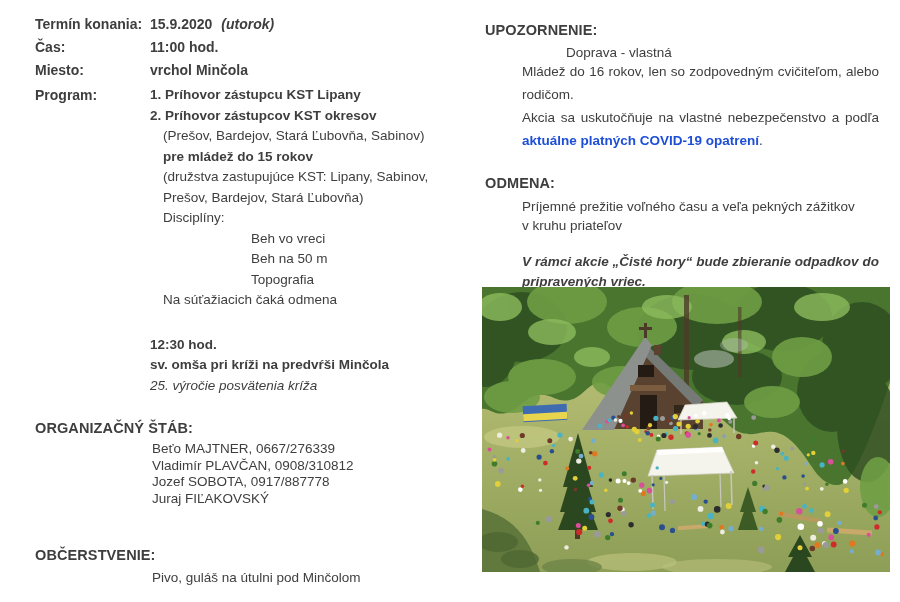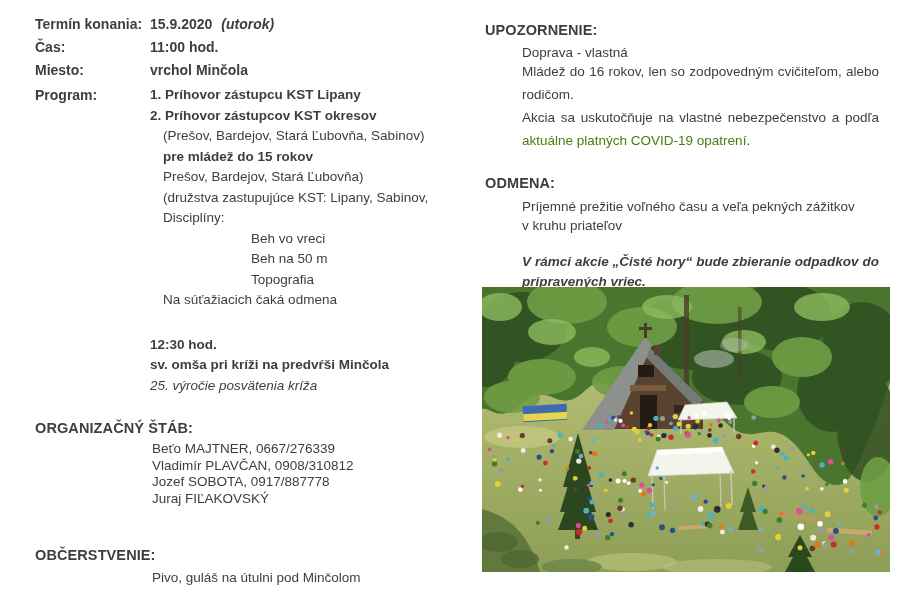--- a/index.html
+++ b/index.html
@@ -27,23 +27,23 @@
   .mass{margin-top:24px;margin-left:115px;font-size:13.5px;line-height:20.5px;}
   .mass .b{font-weight:700;}
 
   .heading{font-weight:700;font-size:14.5px;letter-spacing:.1px;}
   .staff{margin-top:24px;}
   .staff-members{margin-left:117px;margin-top:5px;font-size:13.5px;line-height:16.5px;}
   .refresh{margin-top:40px;}
   .refresh-text{margin-left:117px;margin-top:7px;font-size:13.5px;}
 
   .rbody{margin-left:37px;font-size:13.5px;}
-  .transport{margin-top:7px;}
+  .transport{margin-top:7px;margin-left:44px;}
   .p-just{text-align:justify;width:357px;line-height:23px;margin-top:0;}
-  .red{color:#4d7c0f;font-weight:400;}
+  .red{color:#1d4ed8;font-weight:700;}
   .sec-odmena{margin-top:23px;}
   .reward-text{width:342px;line-height:18.5px;margin-top:7px;}
   .cleanup{font-weight:700;font-style:italic;text-align:justify;width:357px;line-height:19.5px;margin-top:17px;}
 
   .photo{position:absolute;left:482px;top:287px;width:408px;height:285px;}
   .photo svg{display:block;width:100%;height:100%;}
 </style>
 </head>
 <body>
 
@@ -65,22 +65,22 @@
     <span class="val">vrchol Minčola</span>
   </div>
 
   <div class="row" style="line-height:20.5px;margin-top:3px;">
     <span class="lbl">Program:</span>
     <div class="prog">
       <div class="b">1. Príhovor zástupcu KST Lipany</div>
       <div class="b">2. Príhovor zástupcov KST okresov</div>
       <div class="ind">(Prešov, Bardejov, Stará Ľubovňa, Sabinov)</div>
       <div class="b ind">pre mládež do 15 rokov</div>
+      <div class="ind">(družstva zastupujúce KST: Lipany, Sabinov,</div>
       <div class="ind">Prešov, Bardejov, Stará Ľubovňa)</div>
-      <div class="ind">(družstva zastupujúce KST: Lipany, Sabinov,</div>
       <div class="disc-row ind">
         <span class="disc-lbl">Disciplíny:</span>
       </div>
       <div class="disc-row ind">
         <span class="disc-lbl"></span>
         <span>Beh vo vreci</span>
       </div>
       <div class="disc-row ind">
         <span class="disc-lbl"></span>
         <span>Beh na 50 m</span>

